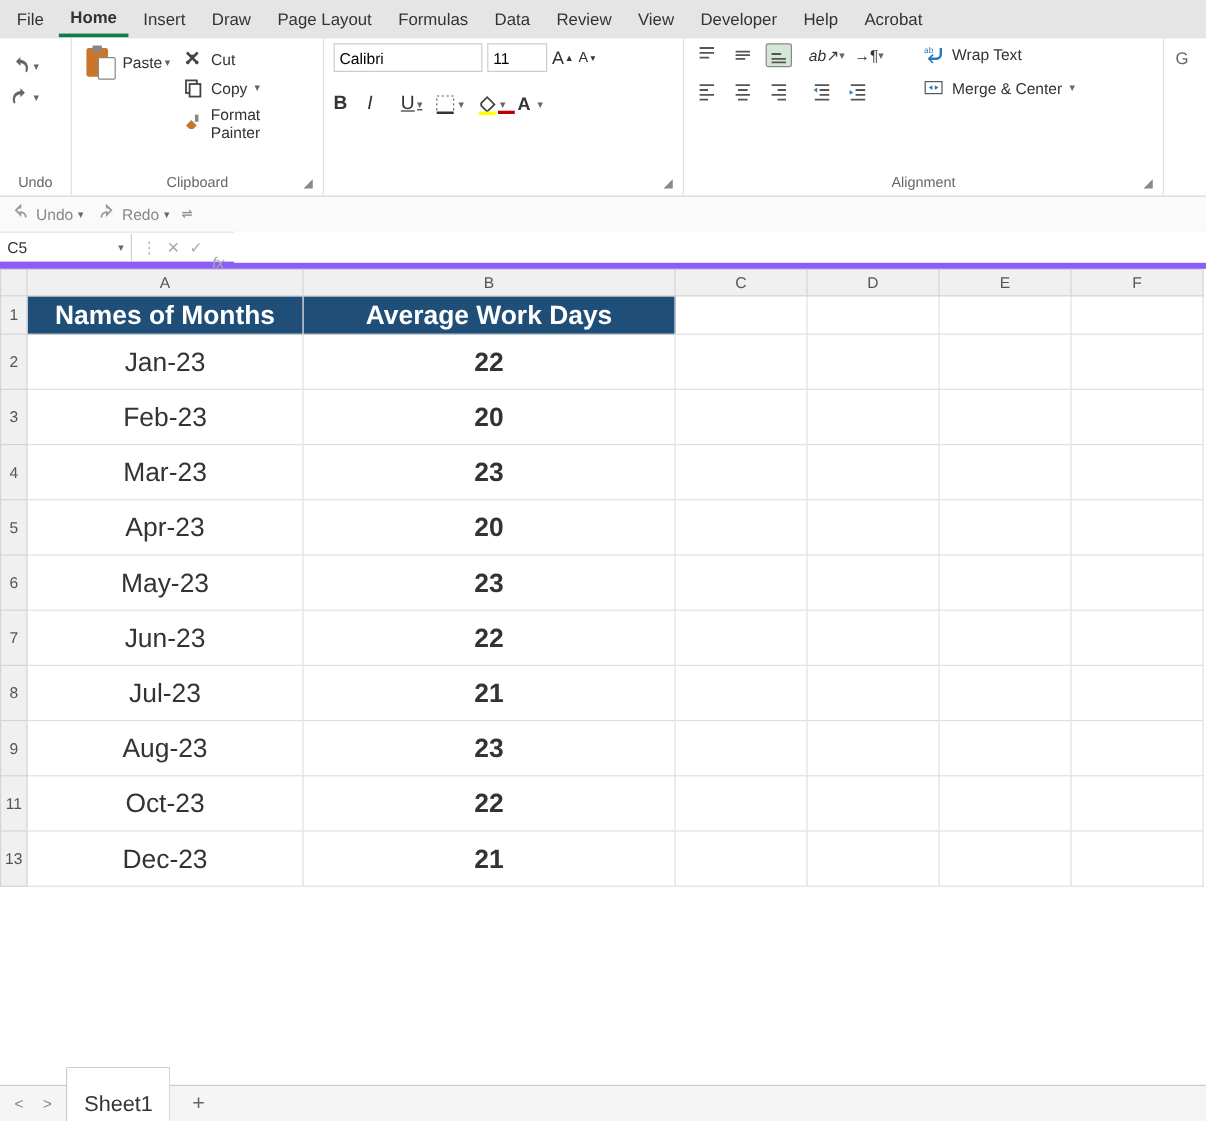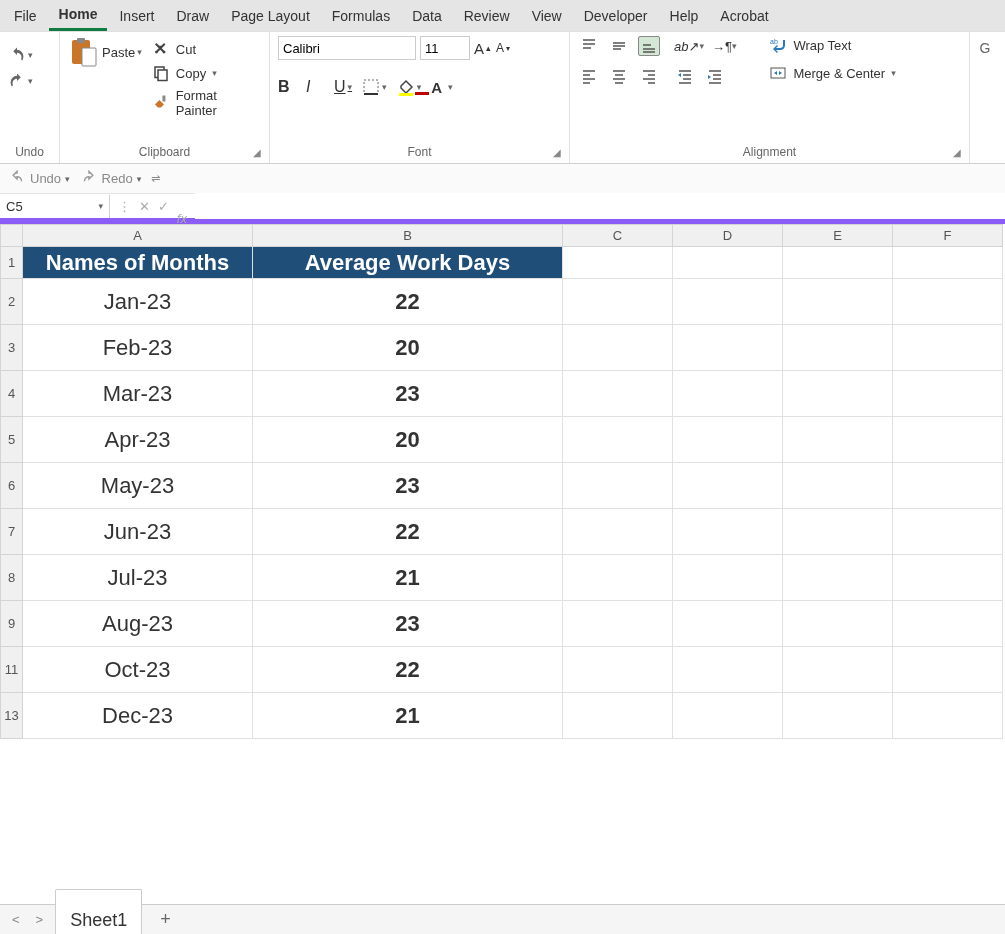--- a/index.html
+++ b/index.html
@@ -19,21 +19,21 @@
   
   .undo-col { display:flex; flex-direction:column; gap:8px; padding-top:10px; }
   .undo-btn { display:flex; align-items:center; gap:2px; cursor:pointer; color:#666; }
   
   .paste-col { display:flex; flex-direction:row; align-items:center; gap:2px; cursor:pointer; margin-right:4px; }
   .clip-icons { display:flex; flex-direction:column; gap:6px; padding-top:4px; }
   .clip-row { display:flex; align-items:center; gap:6px; cursor:pointer; font-size:13px; }
   
   .font-top-row { display:flex; align-items:center; gap:4px; margin-bottom:12px; }
   .font-bottom-row { display:flex; align-items:center; gap:10px; }
-  .font-name { width:138px; height:24px; border:1px solid #ccc; font-size:13px; padding:2px 4px; }
+  .font-name { width:124px; height:24px; border:1px solid #ccc; font-size:13px; padding:2px 4px; }
   .font-size { width:50px; height:24px; border:1px solid #ccc; font-size:13px; padding:2px 4px; }
   .font-btn { cursor:pointer; min-width:18px; text-align:center; display:flex; align-items:center; gap:2px; }
   .dd-caret { font-size:9px; color:#666; }
   
   .align-grid { display:flex; flex-direction:column; gap:10px; }
   .align-row { display:flex; gap:8px; align-items:center; }
   .align-btn { cursor:pointer; width:22px; height:20px; display:flex; align-items:center; justify-content:center; }
   .align-btn.active { background:#d4e6d4; border:1px solid #888; border-radius:2px; }
   .align-extra { display:flex; flex-direction:column; gap:10px; margin-left:8px; }
   
@@ -182,21 +182,20 @@
         </span>
         <span class="font-btn">
           <span style="font-size:15px;font-weight:bold;">A</span>
           <svg width="18" height="4" style="margin-left:-16px;margin-top:14px;position:absolute;">
               <rect width="14" height="3" fill="#c00000"></rect>
             </svg>
           <span class="dd-caret" style="margin-left:4px;">▾</span>
         </span>
       </div>
     </div>
-    <div class="ribbon-group-label">Font</div>
     <div class="ribbon-launcher">◢</div>
   </div>
 
   <div class="ribbon-group" style="width:400px;">
     <div class="ribbon-group-content">
       <div class="align-grid">
         <div class="align-row">
           <span class="align-btn">
               <svg class="ico" viewBox="0 0 18 18">
                 <g stroke="#555" stroke-width="1.5">

